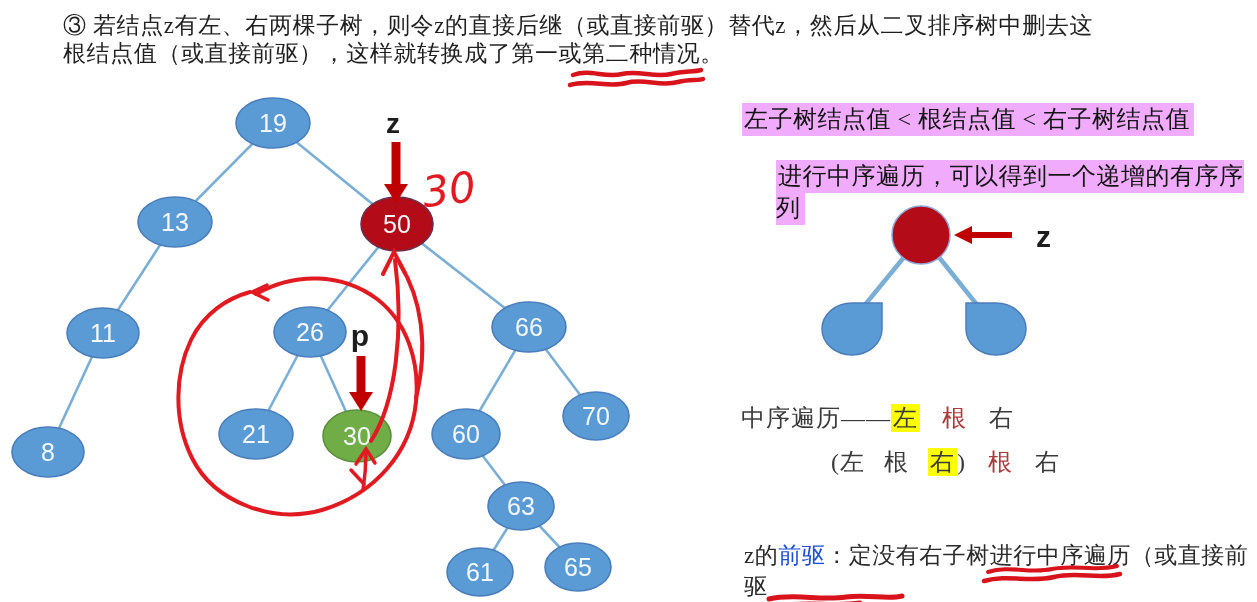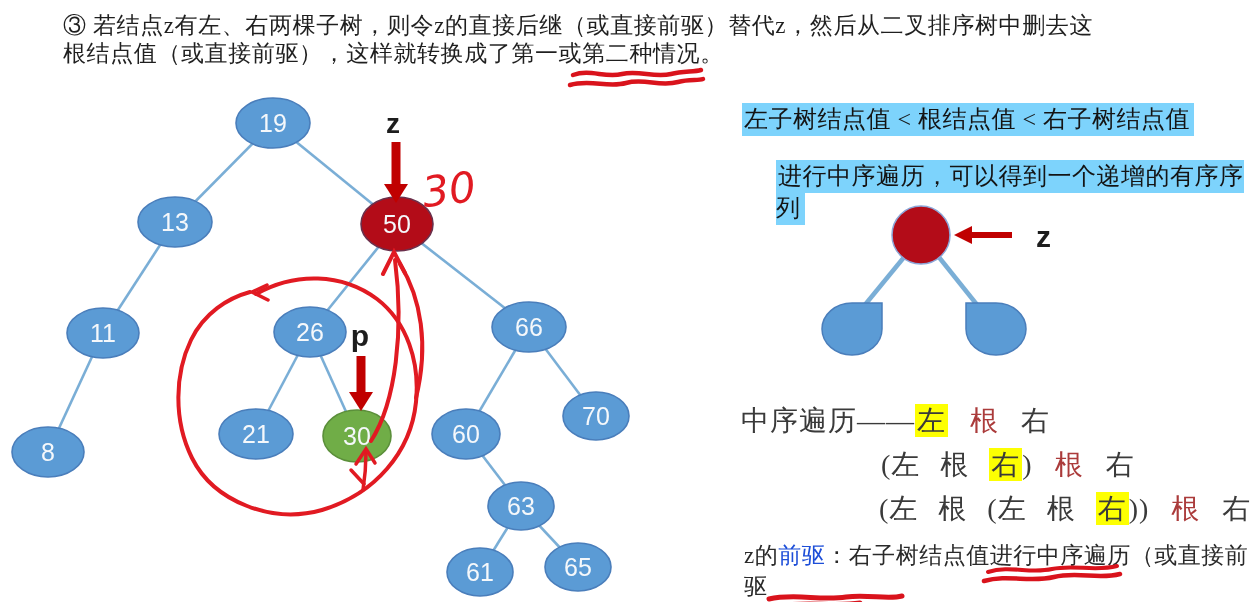--- a/index.html
+++ b/index.html
@@ -2,22 +2,22 @@
 <html><head>
 <meta charset="utf-8">
 <style>
   html,body{margin:0;padding:0;background:#fff;}
   .stage{position:relative;width:1257px;height:602px;background:#ffffff;overflow:hidden;
          font-family:"Liberation Serif",serif;}
   .abs{position:absolute;}
   .toptext{left:63px;top:12px;width:1120px;font-size:23px;line-height:28px;color:#1f1f1f;
            letter-spacing:0.6px;}
   .hlline{left:742px;font-size:24px;color:#141414;letter-spacing:0.5px;}
-  .hlline .hl{background:#7dd3fc;padding:3px 4px 4px 2px;}
-  .trav{font-size:28px;color:#3a3a3a;letter-spacing:1px;word-spacing:12px;}
+  .hlline .hl{background:#f0abfc;padding:3px 4px 4px 2px;}
+  .trav{font-size:24px;color:#3a3a3a;letter-spacing:1px;word-spacing:12px;}
   .trav .hl{background:#fdff02;padding:1px 2px;}
   .trav .red{color:#ab3b3b;}
   .spacer{display:inline-block;width:22px;}
   .bottomtext{left:744px;top:540px;width:512px;font-size:23px;line-height:31px;color:#2a2a2a;
               letter-spacing:0.5px;}
   .bottomtext .green{color:#1d4ed8;}
   svg.overlay{position:absolute;left:0;top:0;z-index:3;pointer-events:none;}
   .textlayer{z-index:1;}
 </style>
 </head>
@@ -33,29 +33,26 @@
   <div class="abs hlline textlayer" style="top:103px;">
     <span class="hl">左子树结点值 &lt; 根结点值 &lt; 右子树结点值</span>
   </div>
   <div class="abs hlline textlayer" style="top:160px;padding-left:34px;">
     <span class="hl">进行中序遍历，可以得到一个递增的有序序列</span>
   </div>
 
   <div class="abs trav textlayer" style="left:741px;top:402px;">
     <span>中序遍历——</span><span class="hl">左</span><span class="spacer"></span><span class="red">根</span><span class="spacer"></span><span>右</span>
   </div>
-  <div class="abs trav textlayer" style="left:881px;top:446px;">
+  <div class="abs trav textlayer" style="left:831px;top:446px;">
     <span>(左 根 </span><span class="hl">右</span><span>)</span><span class="spacer"></span><span class="red">根</span><span class="spacer"></span><span>右</span>
-  </div>
-  <div class="abs trav textlayer" style="left:879px;top:490px;">
-    <span>(左 根 (左 根 </span><span class="hl">右</span><span>))</span><span class="spacer"></span><span class="red">根</span><span class="spacer"></span><span>右</span>
   </div>
 
   <div class="abs bottomtext textlayer">
-    <div><span>z的</span><span class="green">前驱</span><span>：右子树结点值</span><span>进行中序遍历</span><span>（或直接前驱</span></div>
+    <div><span>z的</span><span class="green">前驱</span><span>：定没有右子树</span><span>进行中序遍历</span><span>（或直接前驱</span></div>
     <div>若结点z有左）</div>
   </div>
 
   <svg class="overlay" width="1257" height="602" viewBox="0 0 1257 602">
 
     <g id="edges-g">
         <line x1="273" y1="123" x2="175" y2="222" stroke="#7aaed6" stroke-width="2.6"></line>
         <line x1="273" y1="123" x2="397" y2="224" stroke="#7aaed6" stroke-width="2.6"></line>
         <line x1="175" y1="222" x2="103" y2="333" stroke="#7aaed6" stroke-width="2.6"></line>
         <line x1="103" y1="333" x2="48" y2="452" stroke="#7aaed6" stroke-width="2.6"></line>

